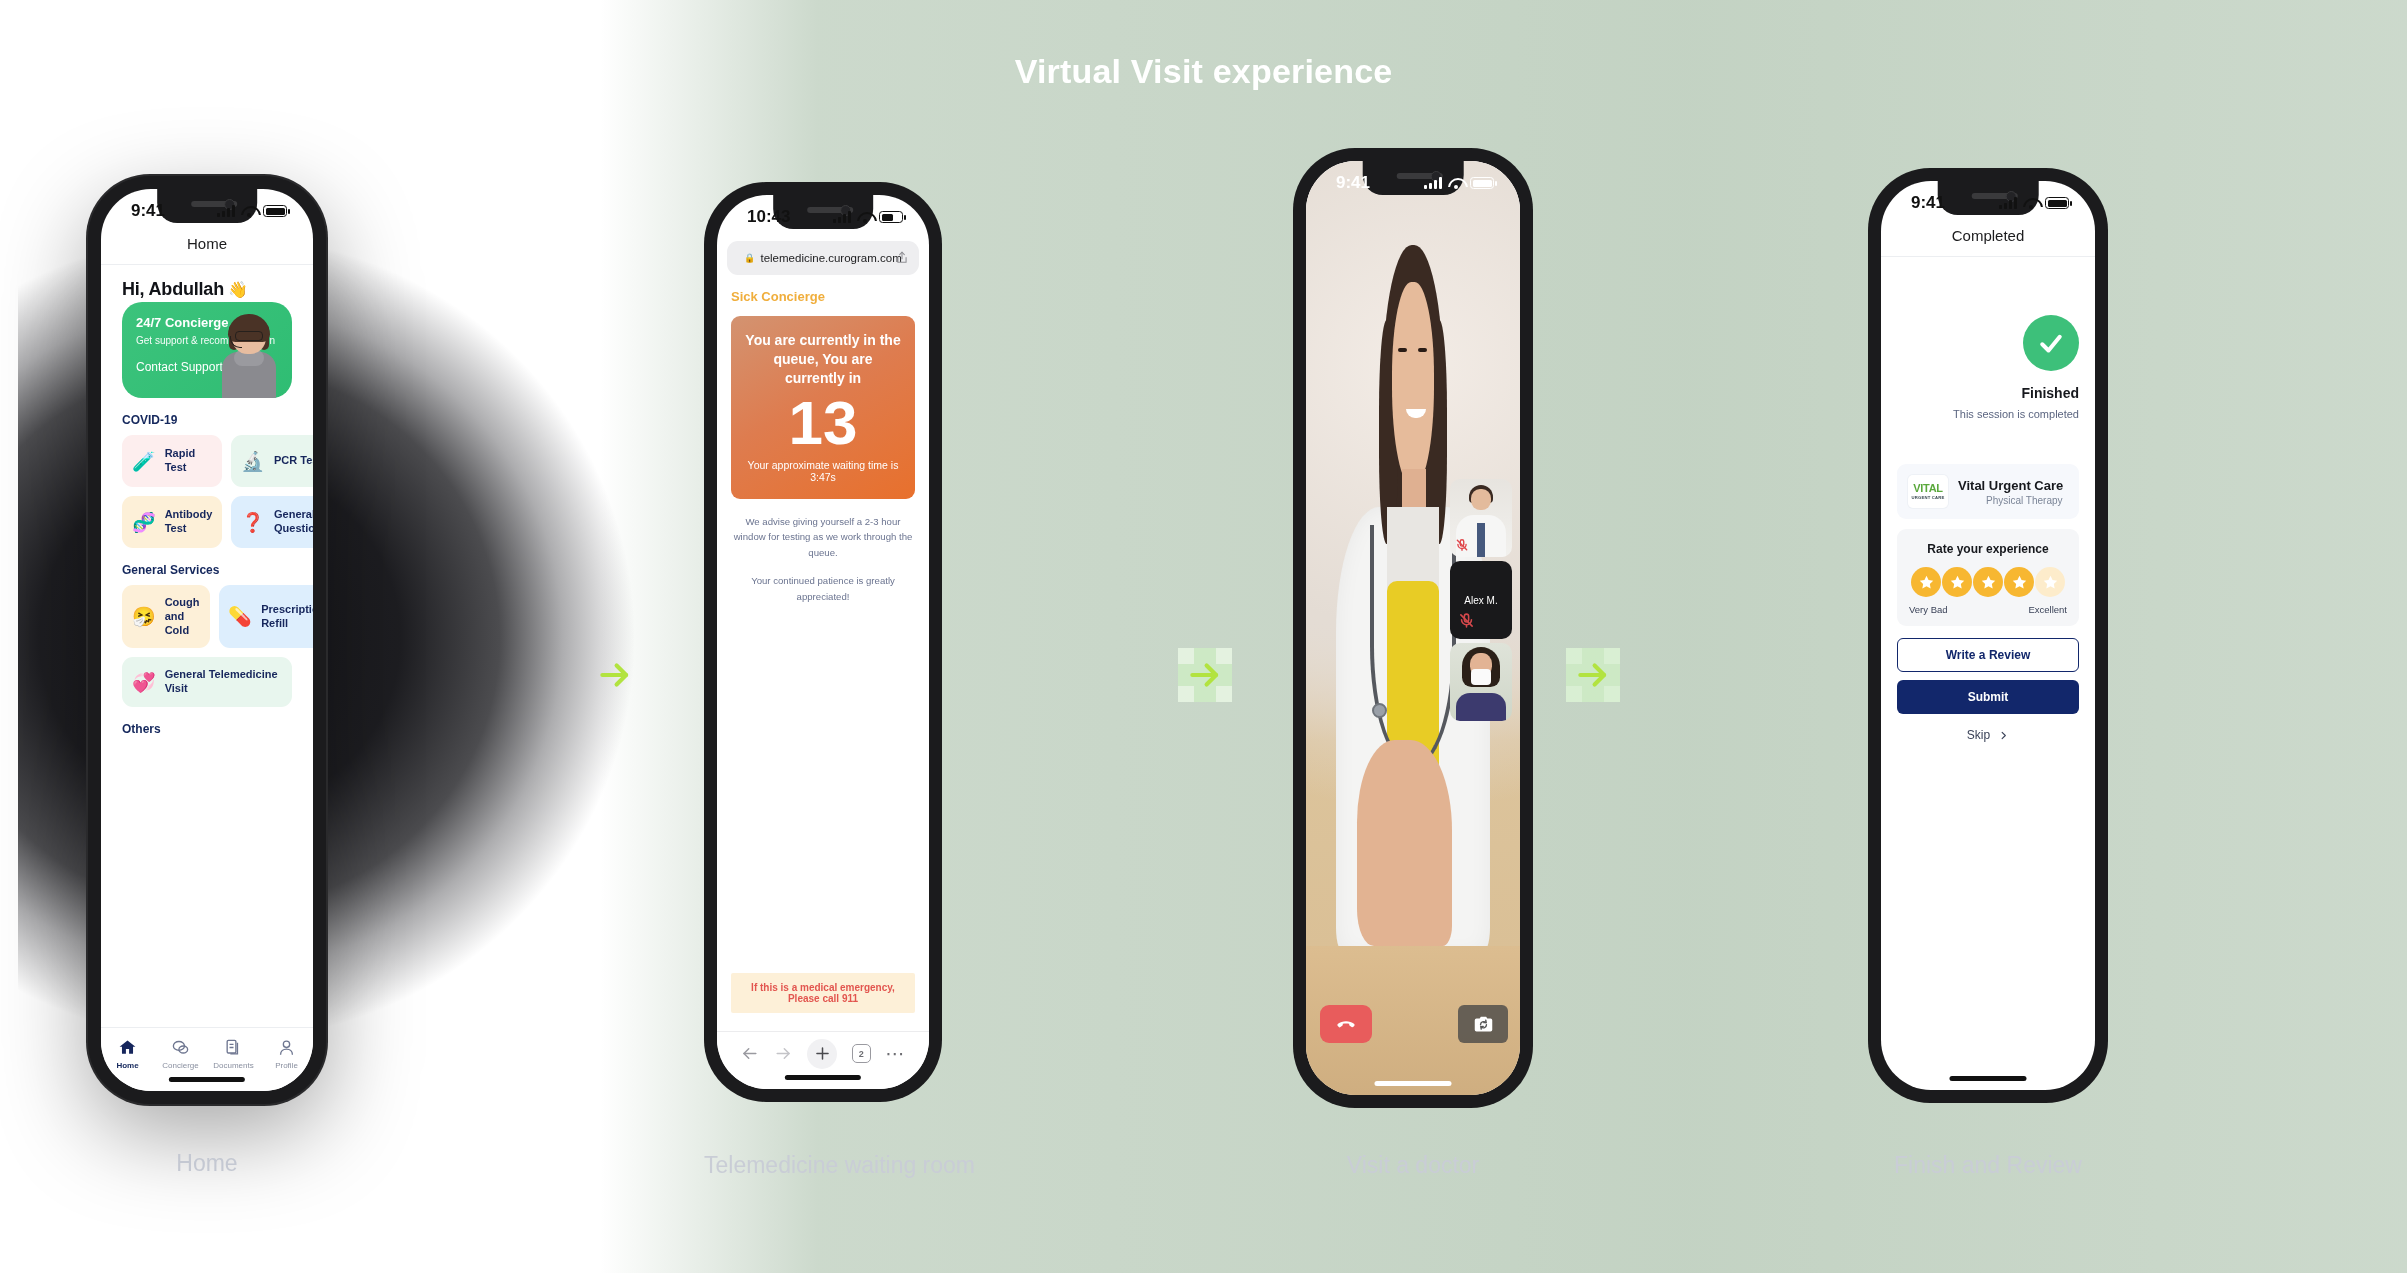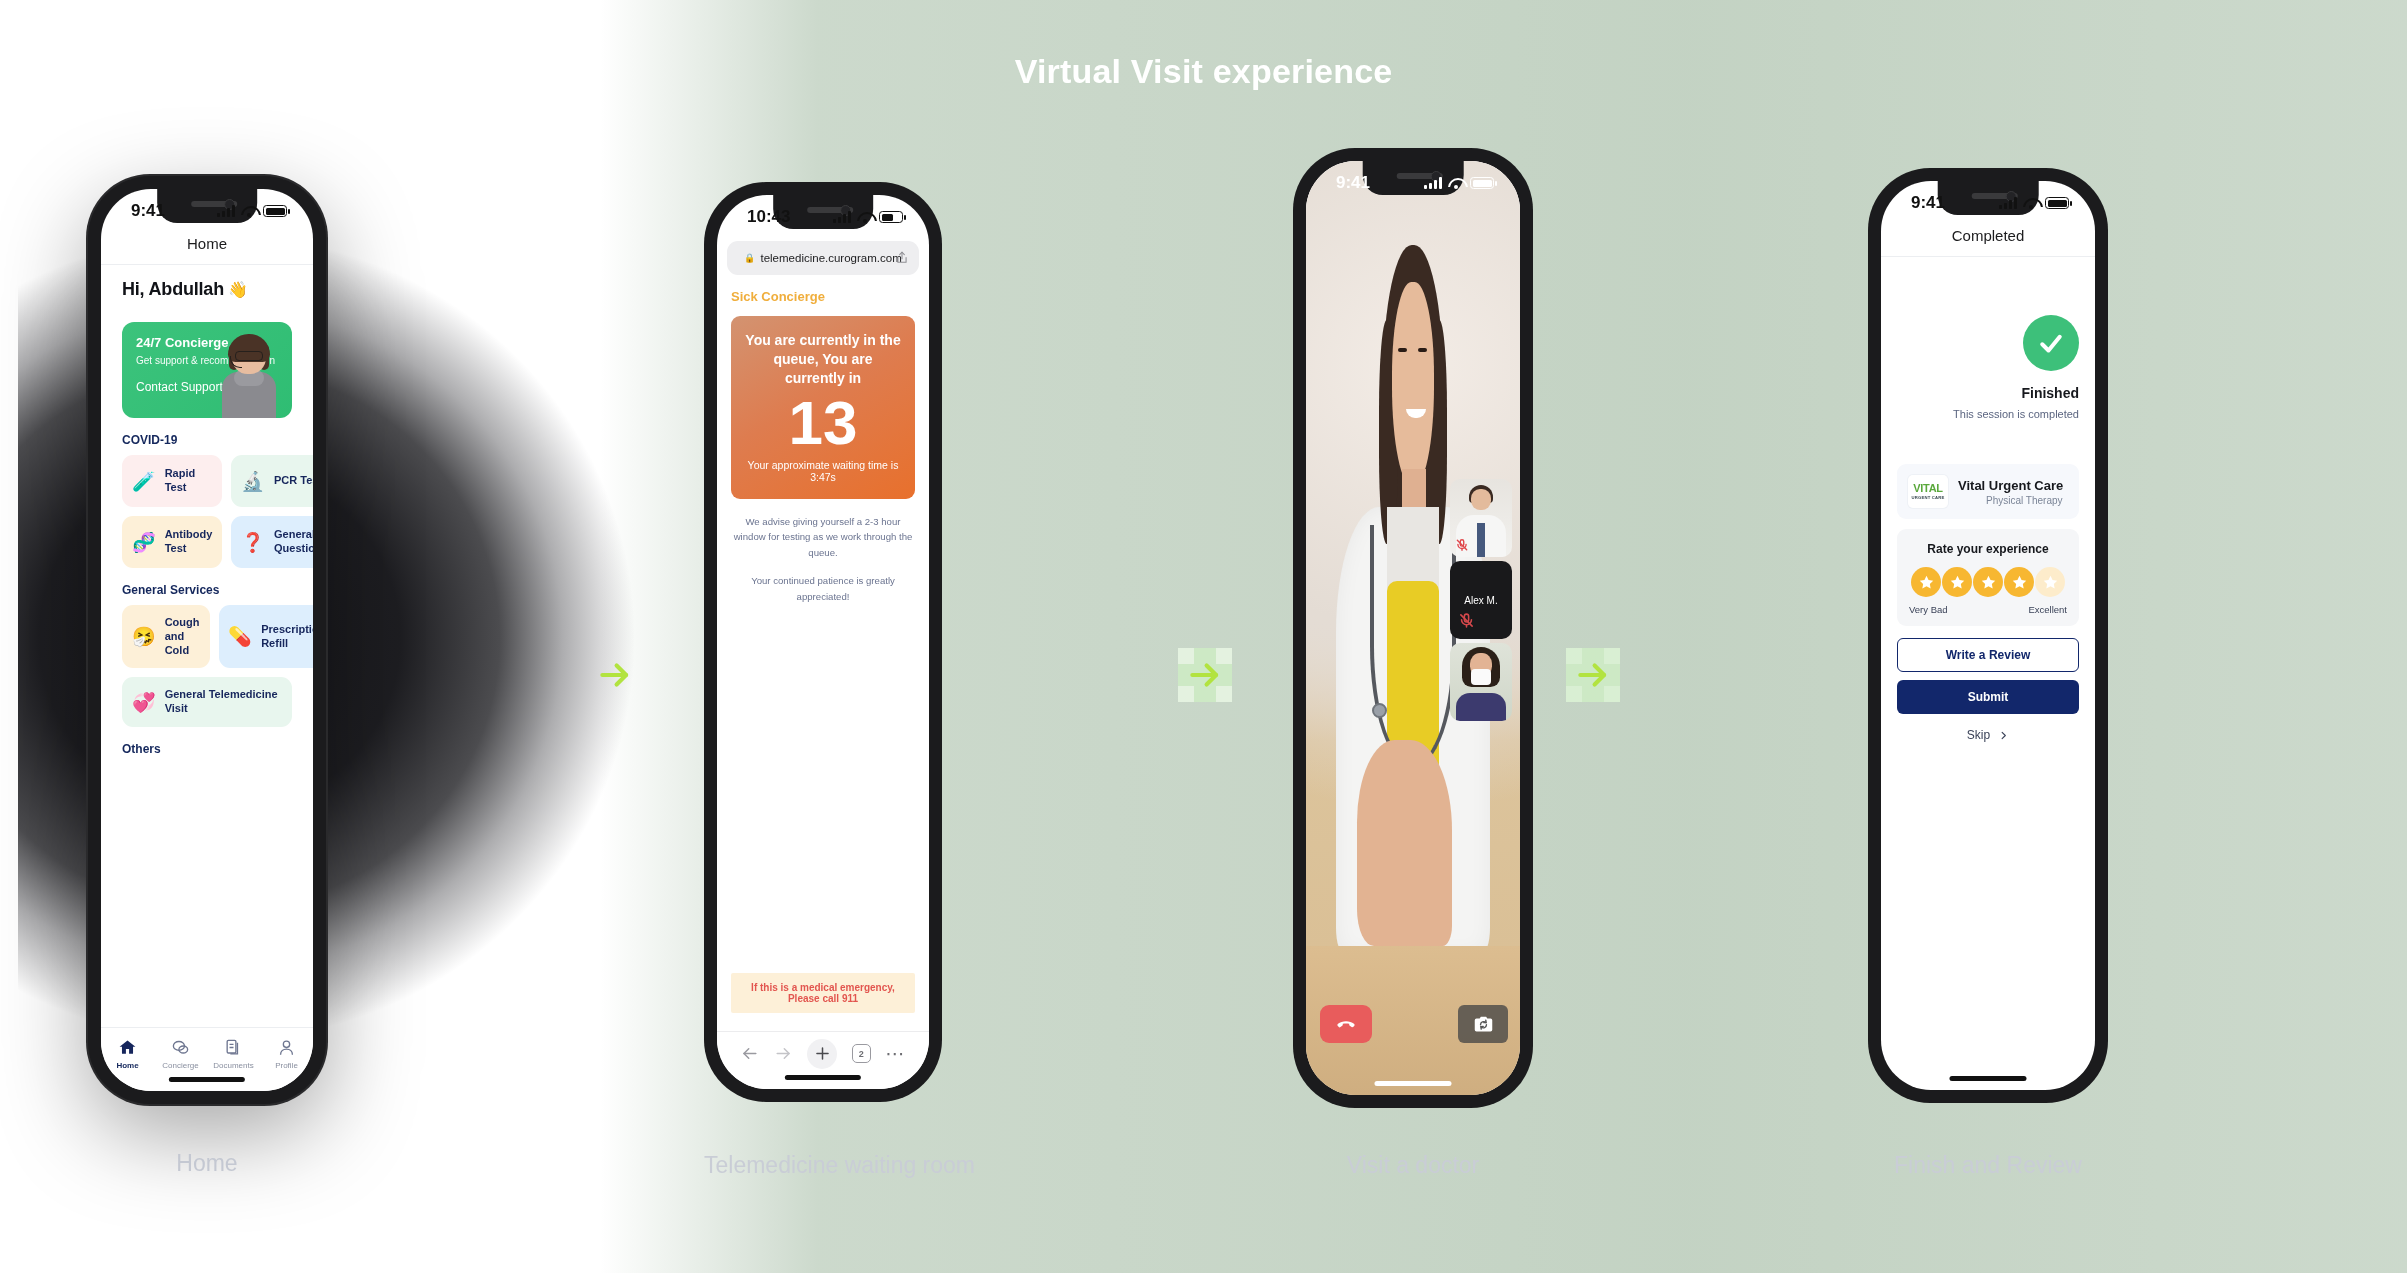--- a/index.html
+++ b/index.html
@@ -134,23 +134,23 @@
   #phone1 { left: 88px; top: 176px; width: 238px; height: 928px; }
   .navtitle {
     text-align: center; font-size: 15px; color: #1c1c1e;
     padding: 6px 0 12px; border-bottom: 1px solid #eceef1;
     font-weight: 400;
   }
   .p1-body { padding: 14px 21px 0; }
   .greet { font-size: 18px; font-weight: 800; color: #111318; letter-spacing:-.2px; }
   .greet .wave { font-size: 16px; }
   .concierge {
-    margin-top: 22px; position: relative;
+    margin-top: 2px; position: relative;
     background: linear-gradient(135deg,#3cc37c 0%,#2fbd73 100%);
-    border-radius: 12px; padding: 13px 14px 14px; color: #fff; overflow: hidden;
+    border-radius: 20px; padding: 13px 14px 14px; color: #fff; overflow: hidden;
     min-height: 96px;
   }
   .concierge h4 { font-size: 13px; font-weight: 700; }
   .concierge p  { font-size: 10px; margin-top: 5px; opacity: .95; }
   .concierge .cta {
     margin-top: 14px; font-size: 12px; font-weight: 500;
     display: flex; align-items: center; 
   }
   .agent {
     position: absolute; right: 12px; bottom: 0; width: 62px; height: 84px;

